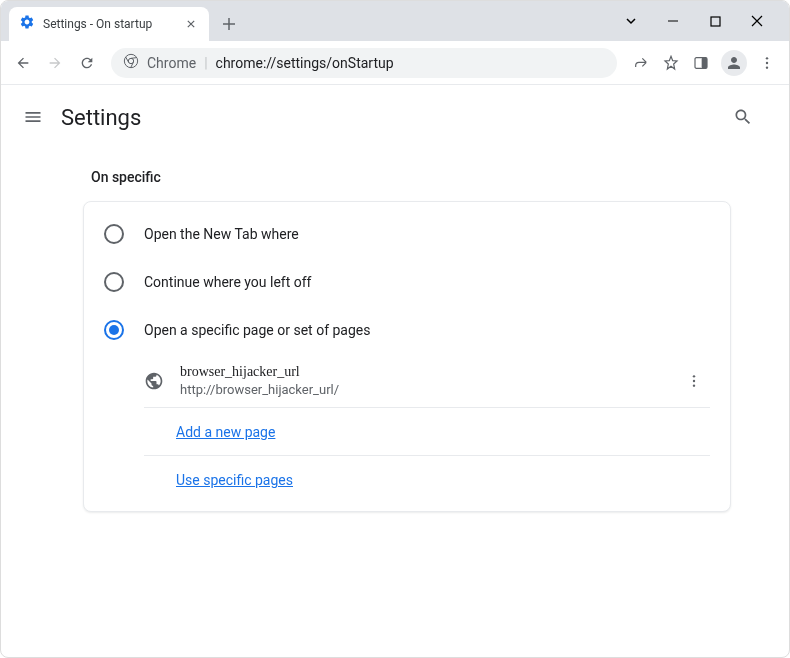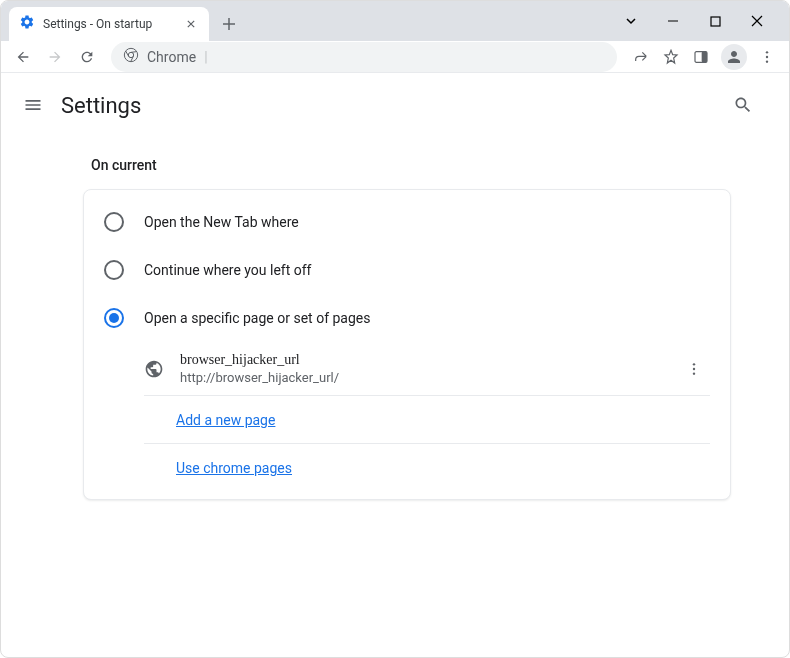--- a/index.html
+++ b/index.html
@@ -11,21 +11,21 @@
     .tab-favicon svg { width: 16px; height: 16px; }
     .tab-title { font-size: 12px; color: #3c4043; flex: 1; }
     .tab-close { width: 16px; height: 16px; border-radius: 50%; display: flex; align-items: center; justify-content: center; cursor: pointer; }
     .tab-close svg { width: 8px; height: 8px; }
     .new-tab { width: 28px; height: 28px; display: flex; align-items: center; justify-content: center; cursor: pointer; margin-left: 6px; margin-bottom: 3px; }
     .new-tab svg { width: 14px; height: 14px; }
     .window-controls { margin-left: auto; display: flex; gap: 18px; padding-right: 12px; align-items: center; margin-bottom: 8px; }
     .window-controls span { width: 24px; height: 24px; display: flex; align-items: center; justify-content: center; cursor: pointer; }
     
     
-    .toolbar { height: 32px; background: #fff; display: flex; align-items: center; padding: 0 8px; gap: 4px; border-bottom: 1px solid #e8eaed; }
+    .toolbar { height: 44px; background: #fff; display: flex; align-items: center; padding: 0 8px; gap: 4px; border-bottom: 1px solid #e8eaed; }
     .tb-btn { width: 28px; height: 28px; border-radius: 50%; display: flex; align-items: center; justify-content: center; cursor: pointer; }
     .tb-btn svg { width: 16px; height: 16px; }
     .tb-btn.disabled svg { opacity: 0.35; }
     .omnibox { flex: 1; height: 30px; background: #f1f3f4; border-radius: 15px; display: flex; align-items: center; padding: 0 12px; gap: 8px; margin: 0 6px; }
     .omnibox-icon svg { width: 16px; height: 16px; }
     .omnibox-chrome { font-size: 14px; color: #5f6368; }
     .omnibox-divider { color: #c4c7c9; font-size: 14px; }
     .omnibox-url { font-size: 14px; color: #202124; }
     .tb-right { display: flex; gap: 2px; align-items: center; }
     .avatar { width: 26px; height: 26px; border-radius: 50%; background: #e8eaed; display: flex; align-items: center; justify-content: center; margin: 0 4px; }
@@ -124,20 +124,21 @@
   <div class="omnibox">
     <span class="omnibox-icon">
       <svg viewBox="0 0 24 24">
           <circle cx="12" cy="12" r="10" fill="none" stroke="#5f6368" stroke-width="1.5"></circle>
           <circle cx="12" cy="12" r="4" fill="none" stroke="#5f6368" stroke-width="1.5"></circle>
           <path stroke="#5f6368" stroke-width="1.5" d="M12 8l8-1M8.5 14L4 6M15.5 14l-4 8"></path>
         </svg>
     </span>
     <span class="omnibox-chrome">Chrome</span>
     <span class="omnibox-divider">|</span>
+    <span class="omnibox-url">chrome://settings/onStartup</span>
   </div>
   <div class="tb-right">
     <div class="tb-btn">
       <svg viewBox="0 0 24 24">
           <path fill="none" stroke="#5f6368" stroke-width="1.8" d="M14 5l6 6M20 11H9c-3 0-5 2-5 5v2M14 17l6-6"></path>
         </svg>
     </div>
     <div class="tb-btn">
       <svg viewBox="0 0 24 24">
           <path fill="none" stroke="#5f6368" stroke-width="1.8" d="M12 2l2.5 6.5L21 9l-5 4.5L17.5 21 12 17l-5.5 4L8 13.5 3 9l6.5-.5z"></path>
@@ -173,21 +174,21 @@
     </div>
     <div class="settings-title">Settings</div>
     <div class="search-btn">
       <svg width="20" height="20" viewBox="0 0 24 24">
           <path fill="#5f6368" d="M15.5 14h-.79l-.28-.27C15.41 12.59 16 11.11 16 9.5 16 5.91 13.09 3 9.5 3S3 5.91 3 9.5 5.91 16 9.5 16c1.61 0 3.09-.59 4.23-1.57l.27.28v.79l5 4.99L20.49 19l-4.99-5zm-6 0C7.01 14 5 11.99 5 9.5S7.01 5 9.5 5 14 7.01 14 9.5 11.99 14 9.5 14z"></path>
         </svg>
     </div>
   </div>
 
   <div class="main">
-    <div class="section-title">On current</div>
+    <div class="section-title">On specific</div>
 
     <div class="card">
       <div class="radio-row">
         <div class="radio"></div>
         <div class="radio-label">Open the New Tab where</div>
       </div>
       <div class="radio-row">
         <div class="radio"></div>
         <div class="radio-label">Continue where you left off</div>
       </div>
@@ -212,18 +213,18 @@
                 <circle cx="12" cy="5" r="1.8" fill="#5f6368"></circle>
                 <circle cx="12" cy="12" r="1.8" fill="#5f6368"></circle>
                 <circle cx="12" cy="19" r="1.8" fill="#5f6368"></circle>
               </svg>
           </div>
         </div>
         <div class="link-row">
           <span class="link">Add a new page</span>
         </div>
         <div class="link-row">
-          <span class="link">Use chrome pages</span>
+          <span class="link">Use specific pages</span>
         </div>
       </div>
     </div>
   </div>
 </div>
 
 </body></html>

